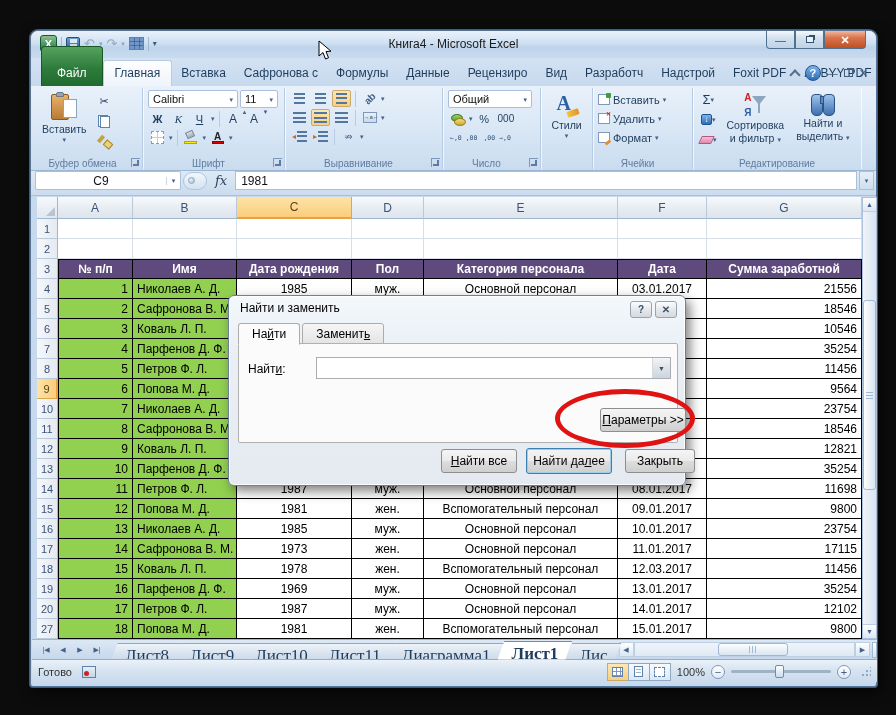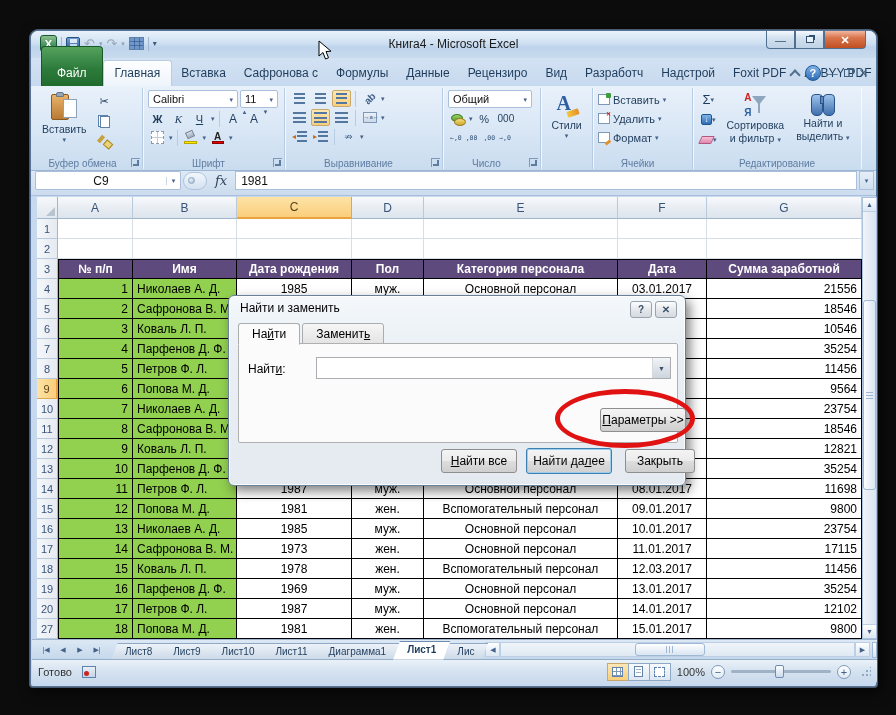--- a/index.html
+++ b/index.html
@@ -175,23 +175,23 @@
   .vthumb{margin-top:88px;width:13px;height:190px;border-radius:3px;background:linear-gradient(to right,#FDFEFF,#D9E5F1);
           border:1px solid #9FB8D4;display:flex;align-items:center;justify-content:center;}
   .grip{width:7px;height:7px;background:repeating-linear-gradient(to bottom,#9FB8D4 0 1px,rgba(0,0,0,0) 1px 3px);}
 
   
   .sheetbar{position:absolute;left:1px;top:608px;width:845px;height:20px;display:flex;align-items:center;
             background:linear-gradient(#DCE8F4,#C6D8EC);border-top:1px solid #9EB6CE;padding-left:6px;}
   .snav{display:flex;gap:1px;margin-right:6px;}
   .snav span{width:16px;height:15px;display:flex;align-items:center;justify-content:center;font-size:7px;color:#44618A;}
   .stabs{display:flex;align-items:flex-end;height:20px;}
-  .stab{height:17px;padding:2px 14px 0;margin-right:-7px;font-size:10px;color:#1E3C5C;
+  .stab{height:17px;padding:2px 14px 0;margin-right:-7px;font-size:17px;color:#1E3C5C;
         background:linear-gradient(#EDF2F8,#CBD9E8);border-top:1px solid #8FA8C4;
-        clip-path:polygon(7px 0,100% 0,calc(100% - 7px) 100%,0 100%);}
+        clip-path:polygon(7px 0,100% 0,calc(100% - 7px) 100%,0 100%);font-family:Liberation Serif, serif;}
   .stab.active{background:#fff;font-weight:bold;height:19px;z-index:2;position:relative;border-top:1px solid #6E8CB0;}
   .hscroll{display:flex;align-items:center;margin-left:4px;flex:1;height:16px;}
   .harrow{width:15px;height:15px;display:flex;align-items:center;justify-content:center;font-size:7px;color:#44618A;
           background:linear-gradient(#FDFEFF,#DCE7F2);border:1px solid #BCCFE4;}
   .htrack{flex:1;height:15px;background:linear-gradient(#EFF4F9,#DFE9F3);border:1px solid #BCCFE4;position:relative;}
   .hthumb{position:absolute;left:38%;top:0;width:70px;height:13px;border-radius:3px;background:linear-gradient(#FDFEFF,#D9E5F1);
           border:1px solid #9FB8D4;display:flex;align-items:center;justify-content:center;}
   .hgrip{width:8px;height:7px;background:repeating-linear-gradient(to right,#9FB8D4 0 1px,rgba(0,0,0,0) 1px 3px);}
   .tabdivider{width:5px;height:16px;background:linear-gradient(#FDFEFF,#D9E5F1);border:1px solid #9FB8D4;margin-left:2px;}
 

